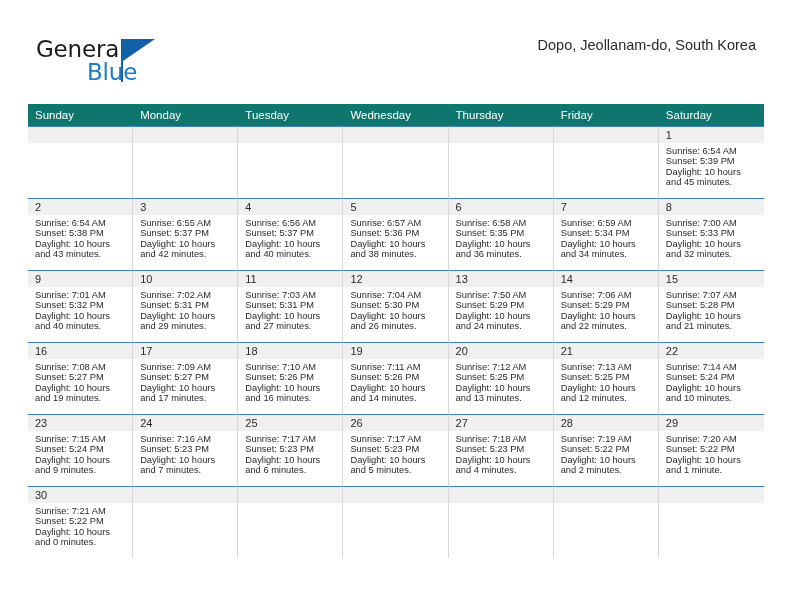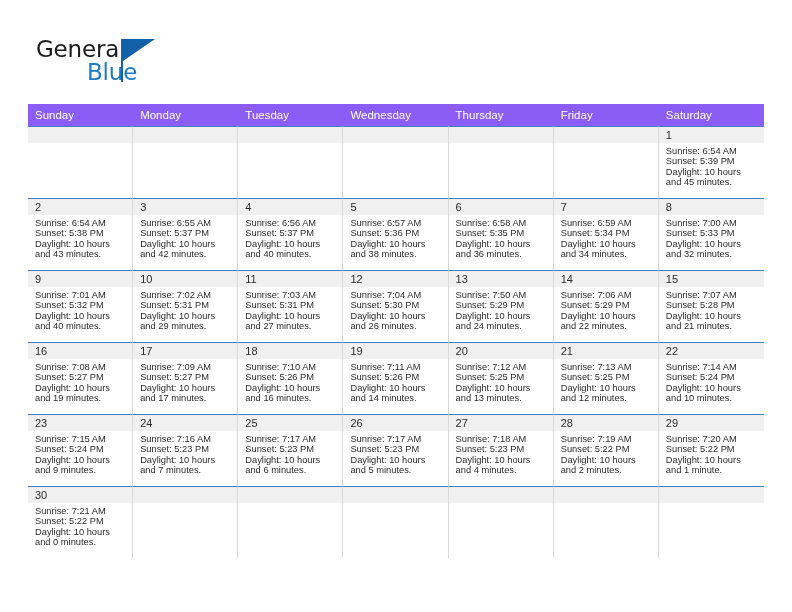--- a/index.html
+++ b/index.html
@@ -97,21 +97,21 @@
   
   .calendar {
     position: absolute;
     left: 28px;
     top: 104px;
     width: 736px;
     border-collapse: collapse;
     table-layout: fixed;
   }
   .calendar th {
-    background: #8b5cf6;
+    background: #0f766e;
     color: #ffffff;
     font-weight: normal;
     font-size: 11.5px;
     text-align: left;
     padding: 5px 0 5px 7px;
     height: 12px;
     border: none;
   }
   .calendar td {
     vertical-align: top;
@@ -164,20 +164,21 @@
   <div class="header">
 
     <div class="brand">
       <span class="brand-general">General</span>
       <span class="brand-mast"></span>
       <span class="brand-flag"></span>
       <span class="brand-blue">Blue</span>
     </div>
 
     <div class="title-block">
+      <div class="cal-subtitle">Dopo, Jeollanam-do, South Korea</div>
     </div>
 
   </div>
 
   <table class="calendar">
     <thead>
       <tr id="weekday-row">
           <th>Sunday</th>
           <th>Monday</th>
           <th>Tuesday</th>

